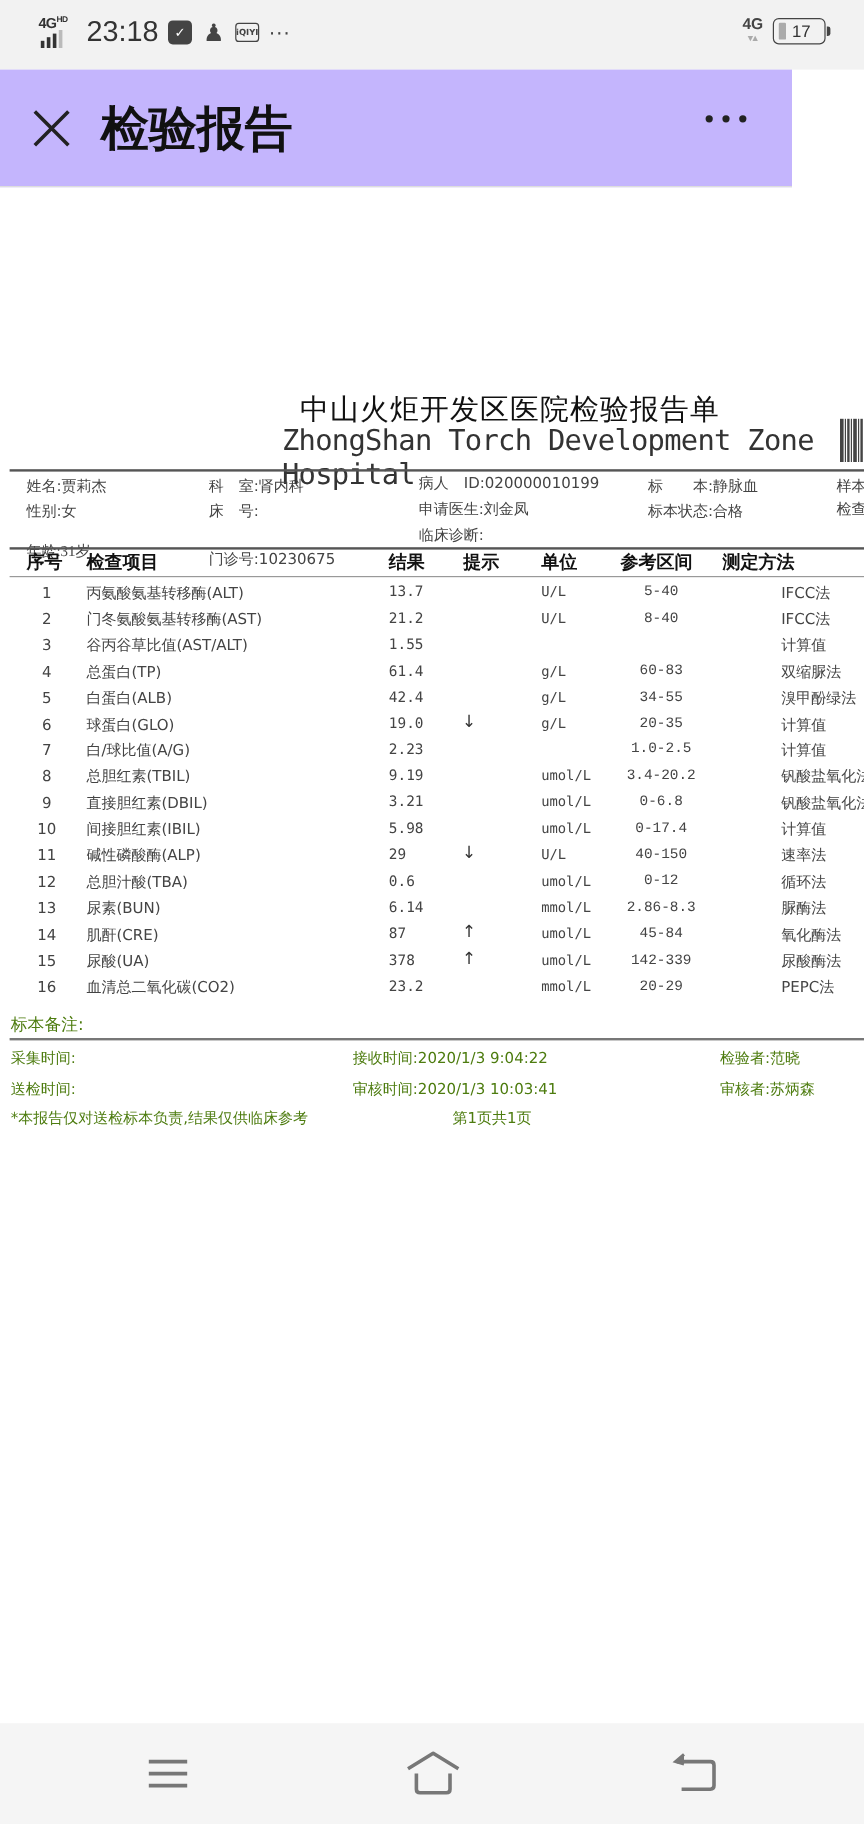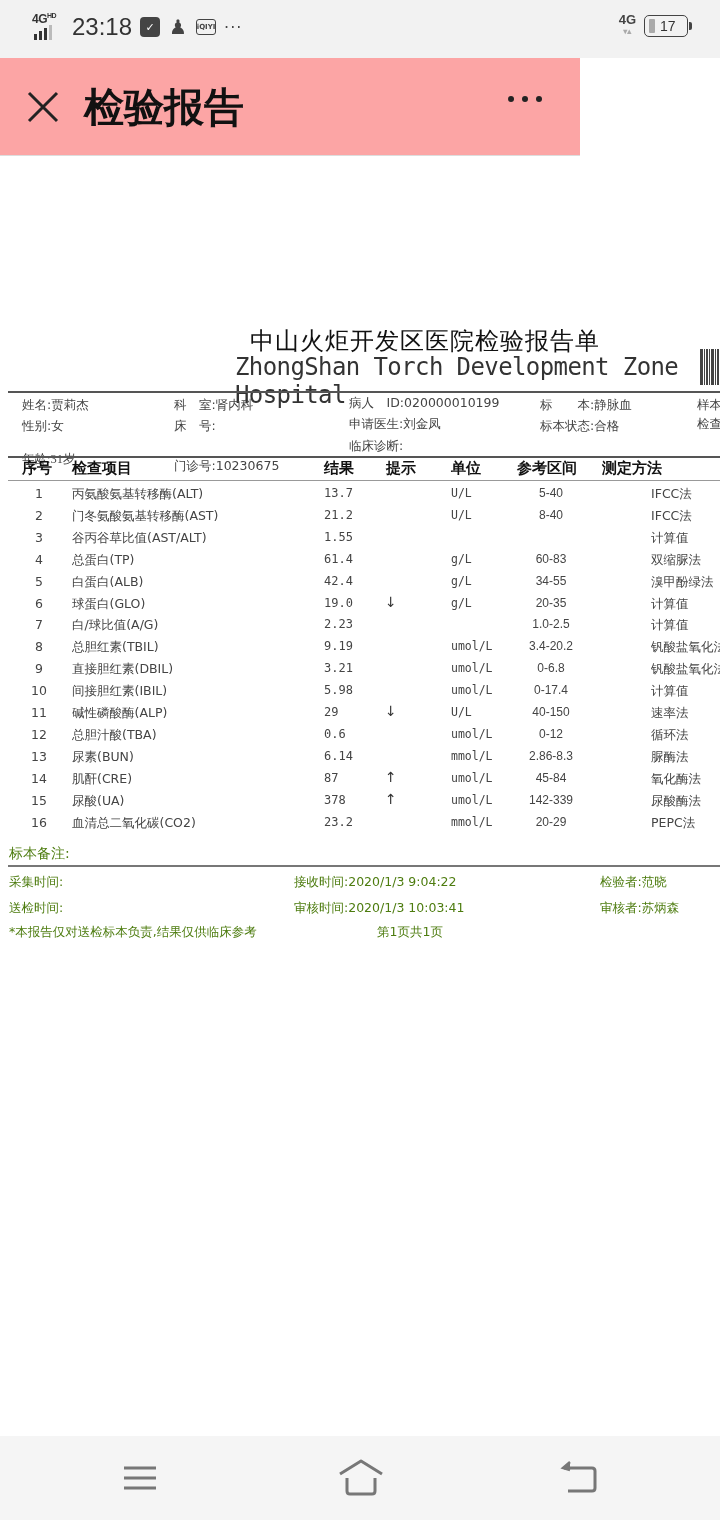--- a/index.html
+++ b/index.html
@@ -22,21 +22,21 @@
   .sb-more { font-size: 16px; color: #444; letter-spacing: 1px; }
   .sb-right { position: absolute; right: 32px; top: 14px; display: flex; align-items: center; gap: 8px; }
   .sb-4g { font-size: 13px; font-weight: bold; color: #444; font-family: "Liberation Sans", sans-serif; line-height: 12px; text-align: center; }
   .sb-4g small { display: block; font-size: 8px; color: #aaa; }
   .battery { width: 44px; height: 22px; border: 1.5px solid #444; border-radius: 5px; position: relative; display: flex; align-items: center; padding-left: 4px; }
   .battery .lvl { width: 6px; height: 14px; background: #aaa; border-radius: 1px; }
   .battery .txt { font-size: 14px; color: #333; margin-left: 5px; font-family: "Liberation Sans", sans-serif; }
   .battery::after { content: ""; position: absolute; right: -5px; top: 6px; width: 3px; height: 8px; background: #444; border-radius: 0 2px 2px 0; }
 
   
-  .titlebar { position: absolute; top: 58px; left: 0; width: 580px; height: 98px; background: #fca5a5; border-bottom: 1px solid #ddd; }
+  .titlebar { position: absolute; top: 58px; left: 0; width: 660px; height: 98px; background: #c4b5fd; border-bottom: 1px solid #ddd; }
   .close-btn { position: absolute; left: 24px; top: 30px; width: 38px; height: 38px; }
   .page-title { position: absolute; left: 84px; top: 22px; font-size: 40px; font-weight: bold; color: #111; }
   .more-btn { position: absolute; right: 38px; top: 38px; display: flex; gap: 8px; }
   .more-btn i { display: block; width: 6px; height: 6px; border-radius: 50%; background: #222; }
 
   
   .report { position: absolute; top: 157px; left: 0; width: 720px; height: 1280px; background: #fff; overflow: hidden; }
   .r-title { position: absolute; top: 168px; left: 250px; font-size: 24px; font-weight: normal; color: #111; letter-spacing: 1px; }
   .r-en { position: absolute; top: 196px; left: 235px; font-size: 24px; color: #333; font-family: "DejaVu Sans Mono", "Liberation Mono", monospace; letter-spacing: -0.6px; }
   .r-addr { position: absolute; top: 218px; left: 246px; font-size: 18px; color: #222; text-decoration: underline; }
@@ -47,21 +47,21 @@
   .info { position: absolute; font-size: 12.5px; color: #444; white-space: nowrap; }
 
   .th { position: absolute; top: 302px; font-size: 15px; font-weight: bold; color: #111; }
   .row { position: absolute; left: 0; width: 720px; height: 22px; font-size: 12.5px; color: #444; }
   .row span { position: absolute; top: 3px; white-space: nowrap; }
   .row .c-no { width: 40px; text-align: center; left: 19px; }
   .row .c-name { left: 72px; }
   .row .c-res { left: 324px; font-family: "DejaVu Sans Mono", "Liberation Mono", monospace; font-size: 12px; }
   .row .c-flag { left: 385px; font-size: 14px; top: 1px; color: #333; }
   .row .c-unit { left: 451px; font-family: "DejaVu Sans Mono", "Liberation Mono", monospace; font-size: 11.5px; }
-  .row .c-ref { left: 510px; width: 82px; text-align: center; font-family: Liberation Sans, sans-serif; font-size: 12px; }
+  .row .c-ref { left: 510px; width: 82px; text-align: center; font-family: Liberation Mono, monospace; font-size: 12px; }
   .row .c-method { left: 603px; margin-left: 48px; }
 
   .foot { position: absolute; font-size: 12.5px; color: #4d7c0f; white-space: nowrap; }
 
   
   .navbar { position: absolute; top: 1436px; left: 0; width: 720px; height: 84px; background: #f5f5f5; }
   .nav-btn { position: absolute; top: 22px; width: 40px; height: 40px; }
 </style>
 </head>
 <body>

